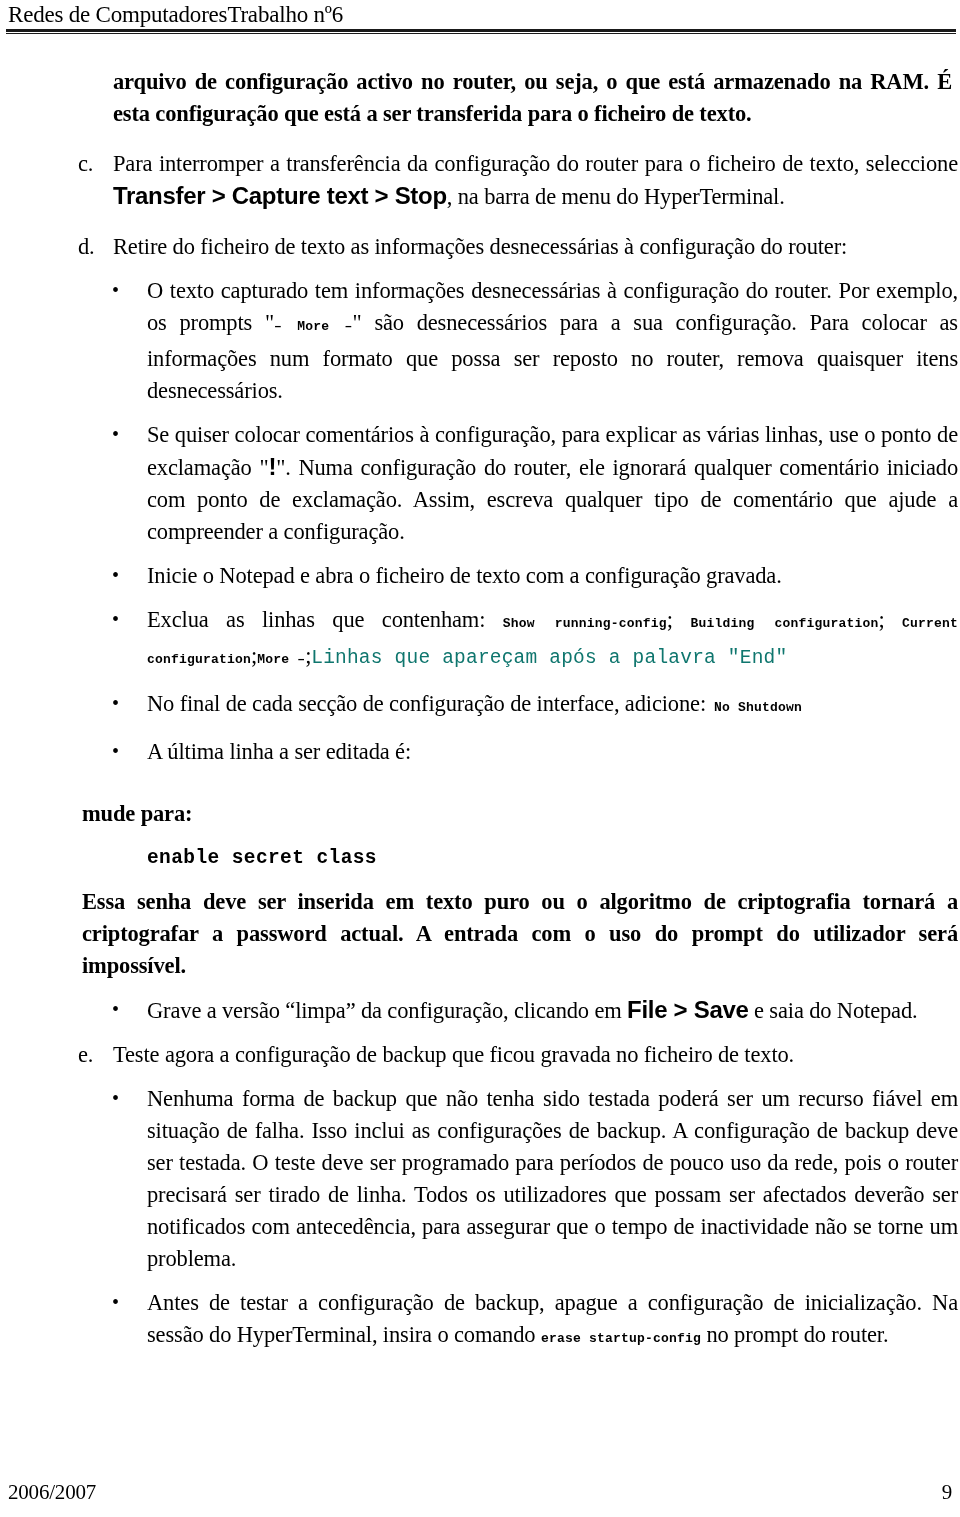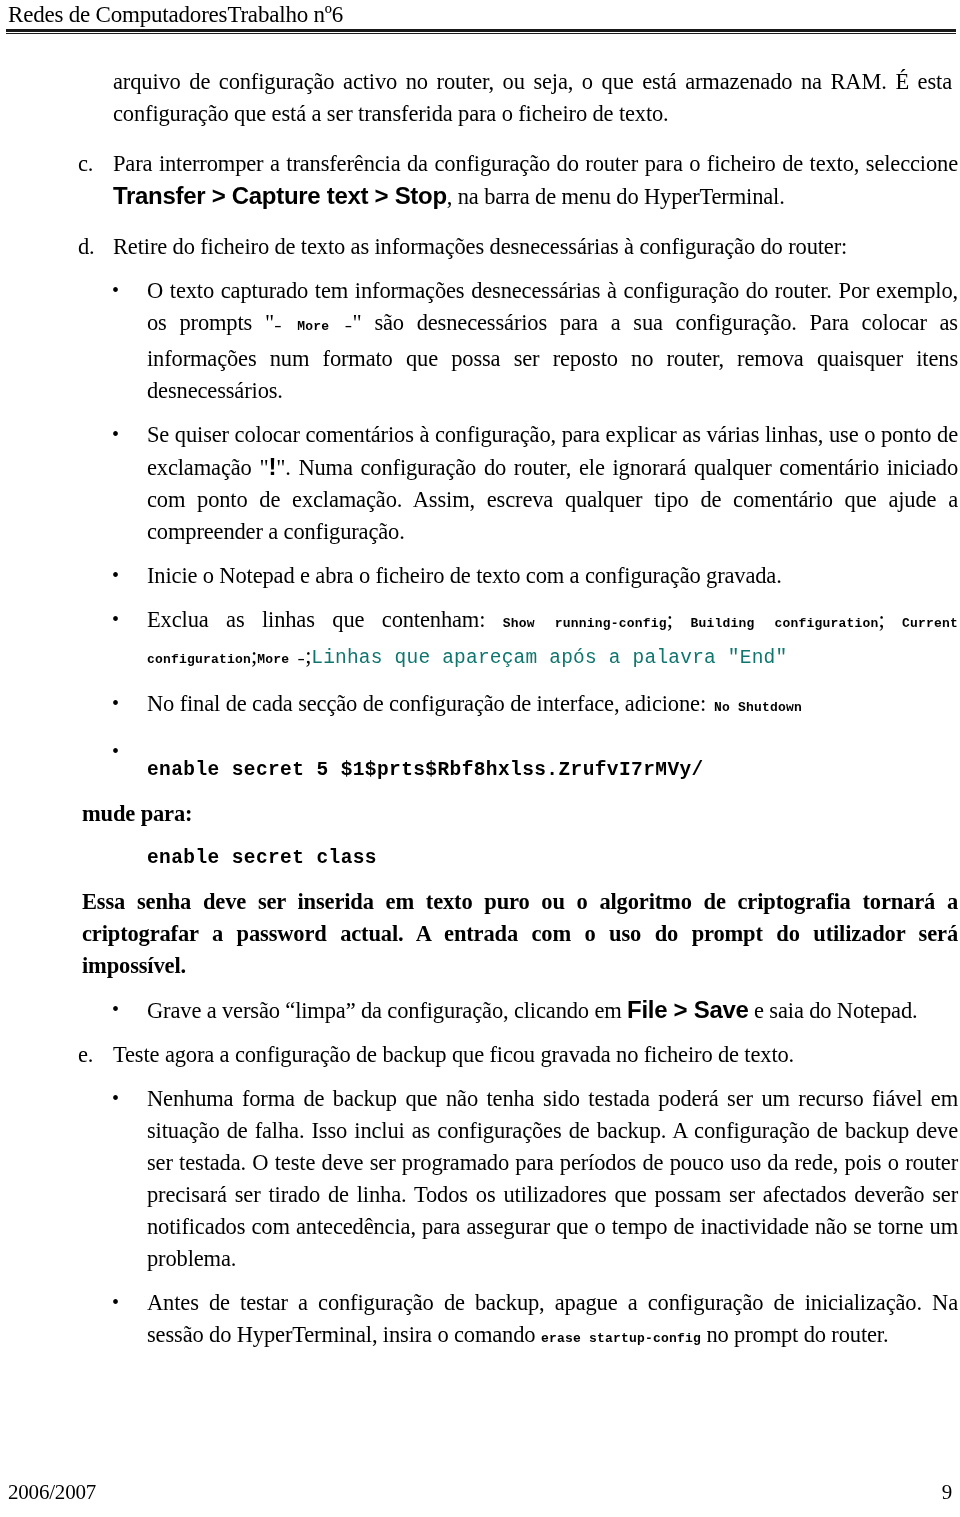--- a/index.html
+++ b/index.html
@@ -86,20 +86,21 @@
     left: 78px;
     top: 0;
     width: 30px;
     text-align: left;
   }
 
   
   .cont-para {
     padding-left: 113px;
     padding-right: 8px;
+    font-weight: bold;
   }
 
   
   .bullet-item {
     position: relative;
     padding-left: 147px;
     padding-right: 2px;
   }
   .bullet-item > .bullet {
     position: absolute;
@@ -217,26 +218,25 @@
 
     <div class="gap-sm"></div>
 
     <div class="serif bullet-item">
       <span class="bullet">•</span><span>No final de cada secção de configuração de interface, adicione:</span><span class="mono"> No Shutdown</span>
     </div>
 
     <div class="gap-sm"></div>
 
     <div class="serif bullet-item">
-      <span class="bullet">•</span>
+      <span class="bullet">•</span><span>A última linha a ser editada é:</span>
     </div>
 
     <div class="gap-md"></div>
 
-    <div class="code-line">enable secret 5 $1$prts$Rbf8hxlss.ZrufvI7rMVy/</div>
 
     <div class="gap-sm"></div>
 
     <div class="serif bullet-body">mude para:</div>
 
     <div class="gap-sm"></div>
 
     <div class="code-line">enable secret class</div>
 
     <div class="gap-sm"></div>

